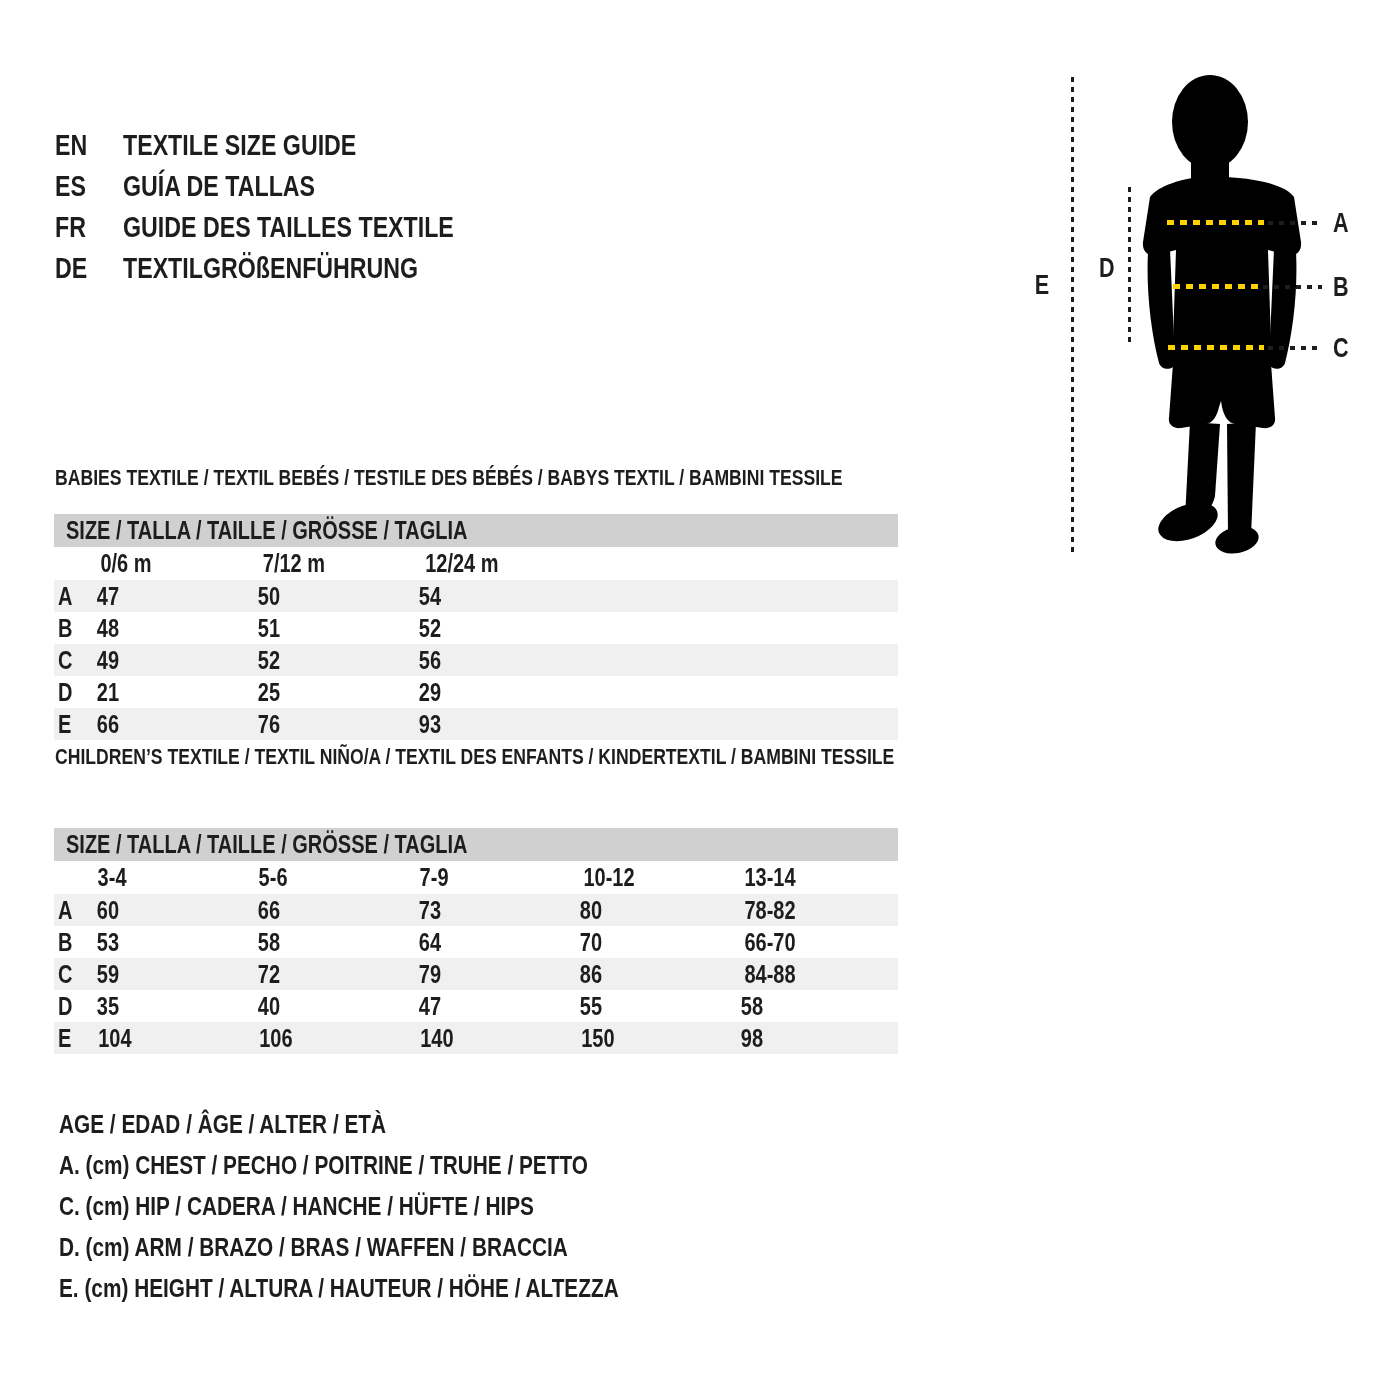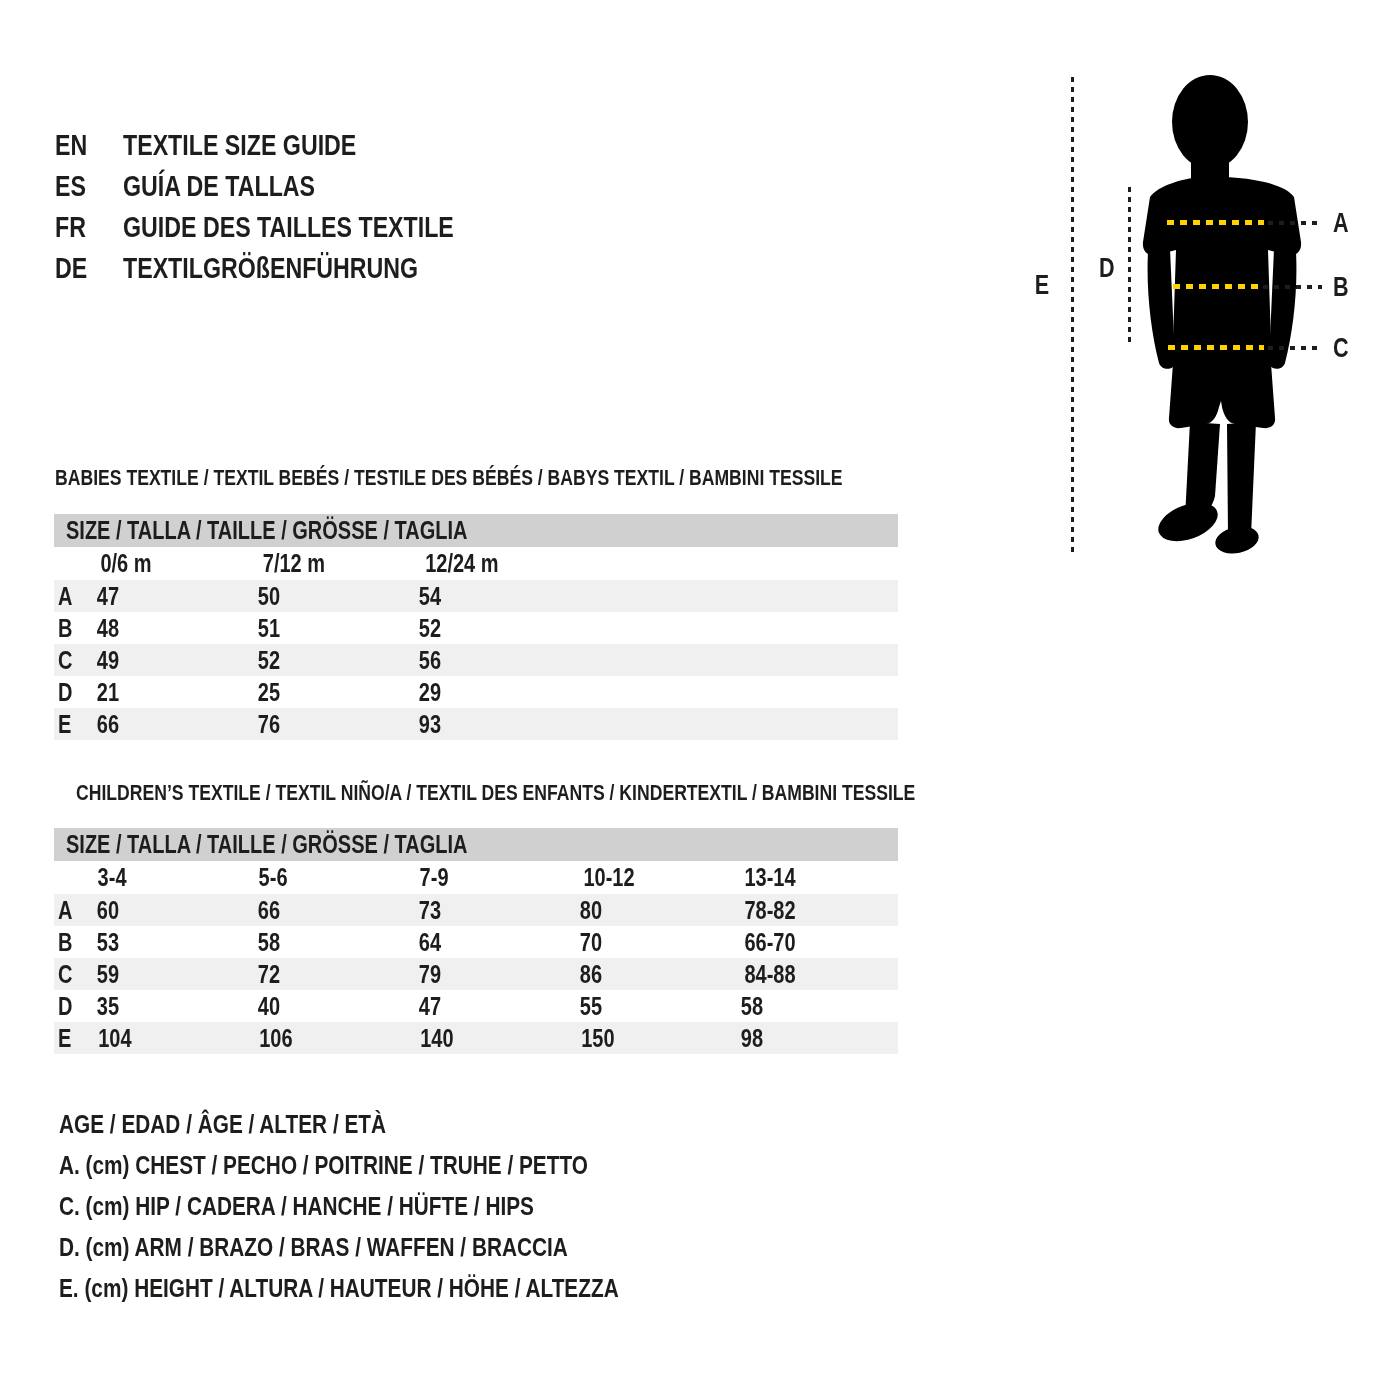--- a/index.html
+++ b/index.html
@@ -170,21 +170,21 @@
     </div>
     <div class="grid-b trow stripe">
       <div class="cell-label"><span class="cx-l">E</span></div>
       <div class="cell-val"><span class="cx-c">66</span></div>
       <div class="cell-val"><span class="cx-c">76</span></div>
       <div class="cell-val"><span class="cx-c">93</span></div>
       <div></div>
     </div>
   </div>
 
-  <div class="section-heading" style="top:776px;margin-left:21px;">
+  <div class="section-heading" style="top:740px;">
     <span class="cx-l">CHILDREN’S TEXTILE / TEXTIL NIÑO/A / TEXTIL DES ENFANTS / KINDERTEXTIL / BAMBINI TESSILE</span>
   </div>
 
   <div class="size-table" style="top:828px;">
     <div class="thead">
       <span class="cx-l">SIZE / TALLA / TAILLE / GRÖSSE / TAGLIA</span>
     </div>
     <div class="grid-c colhead">
       <div class="cell-label"></div>
       <div class="cell-val"><span class="cx-c">3-4</span></div>

